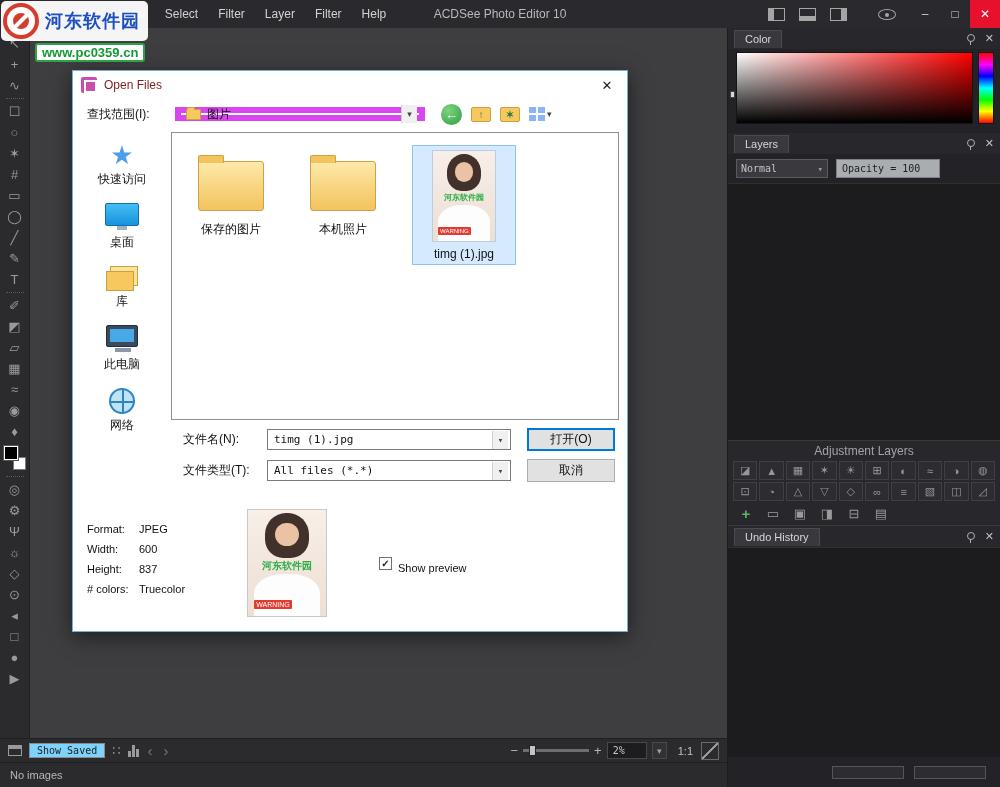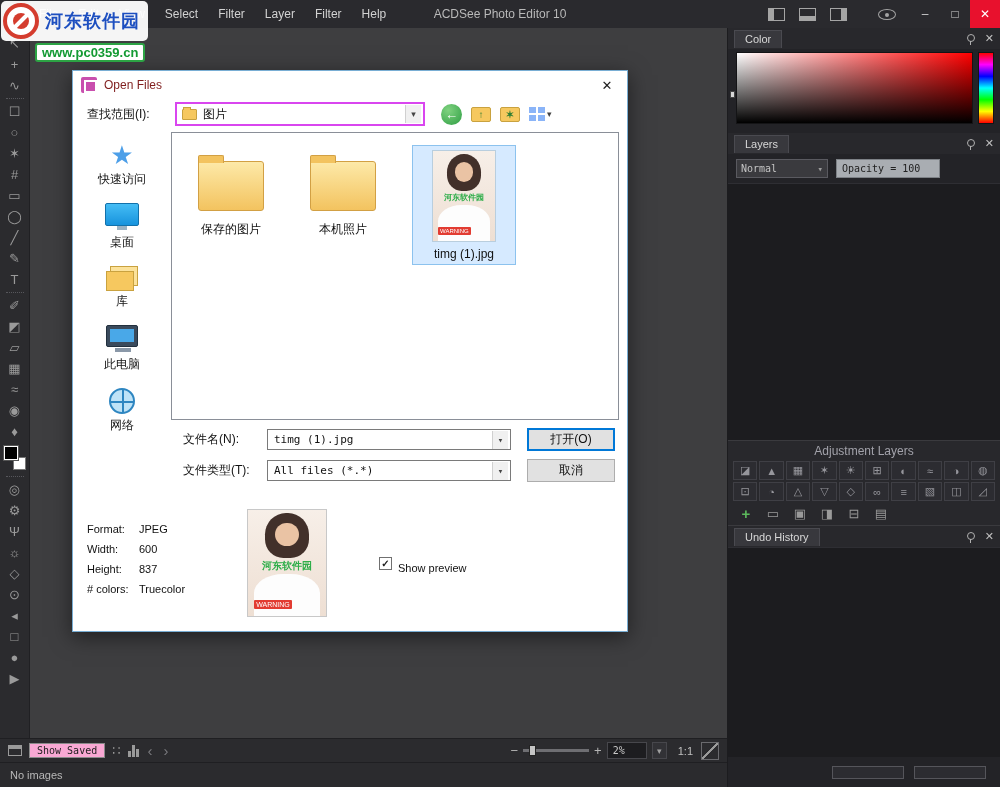--- a/index.html
+++ b/index.html
@@ -79,21 +79,21 @@
 
   .undo-well { flex:1; background:#1c1c1f; border-top:1px solid #2e2e33; }
   .undo-footer { flex:none; height:30px; background:#232327; display:flex; align-items:center; justify-content:flex-end; gap:10px; padding:0 14px; }
   .uf-btn { width:72px; height:13px; border:1px solid #55555b; background:#2c2c31; }
 
   
   .zoombar { position:absolute; left:0; right:273px; bottom:25px; height:24px; background:#2b2b2e; border-top:1px solid #1f1f22;
              display:flex; align-items:center; padding:0 8px; gap:7px; z-index:5; }
   .mini-window { width:14px; height:11px; border:1px solid #9a9a9a; position:relative; }
   .mini-window::before { content:""; position:absolute; top:0; left:0; right:0; height:3px; background:#9a9a9a; }
-  .showsaved-btn { background:#f9a8d4; border:1px solid #8a8a8a; color:#1d1d1d; font-family:"DejaVu Sans Mono", monospace;
+  .showsaved-btn { background:#7dd3fc; border:1px solid #8a8a8a; color:#1d1d1d; font-family:"DejaVu Sans Mono", monospace;
                    font-size:10px; padding:1px 7px; }
   .sb-icon { color:#9a9a9a; font-size:13px; }
   .hist-icon { display:flex; align-items:flex-end; gap:1px; height:12px; }
   .hist-icon i { display:block; width:3px; background:#9a9a9a; }
   .hist-icon i:nth-child(1){height:6px;} .hist-icon i:nth-child(2){height:12px;} .hist-icon i:nth-child(3){height:8px;}
   .nav-chev { color:#7a7a7e; font-size:15px; padding:0 2px; }
   .zoom-cluster { margin-left:auto; display:flex; align-items:center; gap:5px; }
   .zc-sign { color:#b5b5b5; font-size:13px; }
   .slider { width:66px; height:3px; background:#6e6e72; position:relative; }
   .slider-thumb { position:absolute; left:6px; top:-4px; width:7px; height:11px; background:#c4c4c4; border:1px solid #222; }
@@ -111,21 +111,21 @@
   
   .dialog { position:absolute; left:72px; top:70px; width:556px; height:562px; background:#fff;
             border:1px solid #79aed4; box-shadow:0 5px 20px rgba(0,0,0,.5); z-index:20; font-size:12px; color:#111; }
   .dlg-titlebar { height:28px; display:flex; align-items:center; padding:0 4px 0 8px; background:#fff; }
   .dlg-icon { width:16px; height:16px; background:#c94fae; border-radius:2px; position:relative; margin-right:7px; }
   .dlg-icon::before { content:""; position:absolute; left:3px; top:3px; width:9px; height:9px; border:2px solid #fff; }
   .dlg-title { font-size:12px; color:#7f1d1d; }
   .dlg-close { margin-left:auto; width:32px; height:24px; display:flex; align-items:center; justify-content:center; font-size:13px; color:#222; }
   .dlg-toolbar { display:flex; align-items:center; height:30px; padding:0 12px 0 14px; }
   .lookin-label { width:88px; }
-  .lookin-combo { width:250px; height:24px; border:2px solid #d946ef; display:flex; align-items:center; padding:0 2px 0 5px; background:#fff; }
+  .lookin-combo { width:250px; height:14px; border:6px solid #d946ef; display:flex; align-items:center; padding:0 2px 0 5px; background:#fff; }
   .mini-folder { width:15px; height:11px; background:#f6c85f; border:1px solid #c9a23f; border-radius:1px; position:relative; margin-right:6px; }
   .mini-folder::before { content:""; position:absolute; top:-3px; left:0; width:6px; height:2px; background:#f6c85f; border:1px solid #c9a23f; border-bottom:none; }
   .combo-caret { margin-left:auto; width:16px; height:18px; background:#f0f0f0; border-left:1px solid #d0d0d0;
                  display:flex; align-items:center; justify-content:center; color:#444; font-size:9px; }
   .dlg-nav { display:flex; align-items:center; gap:9px; margin-left:16px; }
   .nav-back { width:21px; height:21px; border-radius:50%; background:radial-gradient(circle at 35% 30%, #7fd27f, #2f9e44); color:#fff;
               display:flex; align-items:center; justify-content:center; font-size:13px; }
   .nav-folder { width:20px; height:15px; background:#f6c85f; border:1px solid #c9a23f; border-radius:2px; position:relative;
                 display:flex; align-items:center; justify-content:center; font-size:10px; color:#2e7d32; font-weight:bold; }
   .nav-views { display:flex; align-items:center; gap:2px; color:#5a5a5a; }

